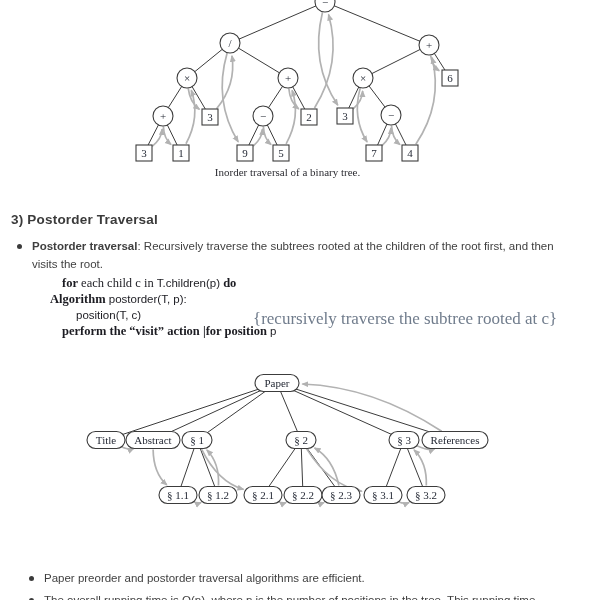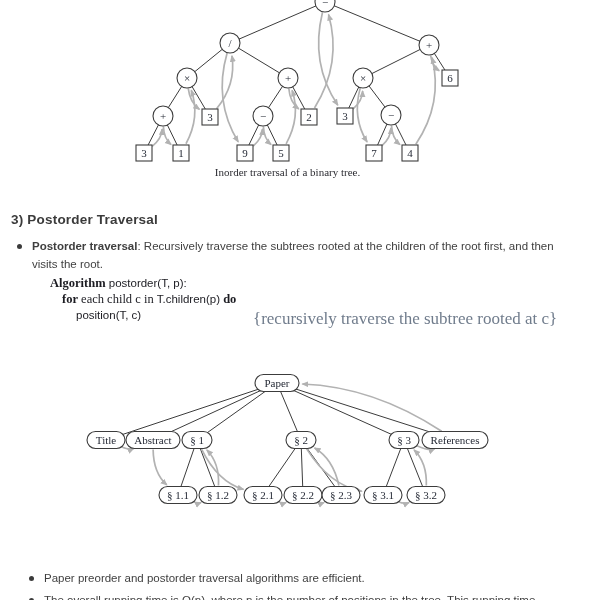--- a/index.html
+++ b/index.html
@@ -125,23 +125,24 @@
   <div class="fig-caption">Inorder traversal of a binary tree.</div>
 
   <div class="h-comic" style="left:11px;top:212px;">3) Postorder Traversal</div>
 
   <div class="bullet-row" style="left:17px;top:238px;width:556px;">
     <span class="bullet-dot"></span>
     <span class="bullet-text"><span class="bold">Postorder traversal</span><span>: Recursively traverse the subtrees rooted at the children of the root first, and then visits the root.</span></span>
   </div>
 
   <div class="algo">
+    <div class="algo-line ind1"><span class="kw">for</span><span class="ser"> each child c in </span><span class="code">T.children(p)</span><span class="kw"> do</span></div>
     <div class="algo-line"><span class="kw">Algorithm</span><span class="code"> postorder(T, p):</span></div>
-    <div class="algo-line ind1"><span class="kw">for</span><span class="ser"> each child c in </span><span class="code">T.children(p)</span><span class="kw"> do</span></div>
     <div class="algo-line ind2"><span class="code">position(T, c)</span><span class="comment">{recursively traverse the subtree rooted at c}</span></div>
+    <div class="algo-line ind1"><span class="ser kw">perform the “visit” action |for position </span><span class="code">p</span></div>
   </div>
 
   <svg id="svg-paper" width="600" height="172" style="position:absolute;left:0;top:360px;">
       <defs>
         <marker id="svg-paper-ah" markerWidth="8" markerHeight="8" refX="6" refY="3" orient="auto" markerUnits="userSpaceOnUse">
           <path d="M0,0 L7,3 L0,6 Z" fill="#b2b2b2"></path>
         </marker>
       </defs>
       <line x1="277" y1="23" x2="106" y2="80" stroke="#3c3c3c" stroke-width="1"></line>
       <line x1="277" y1="23" x2="153" y2="80" stroke="#3c3c3c" stroke-width="1"></line>

